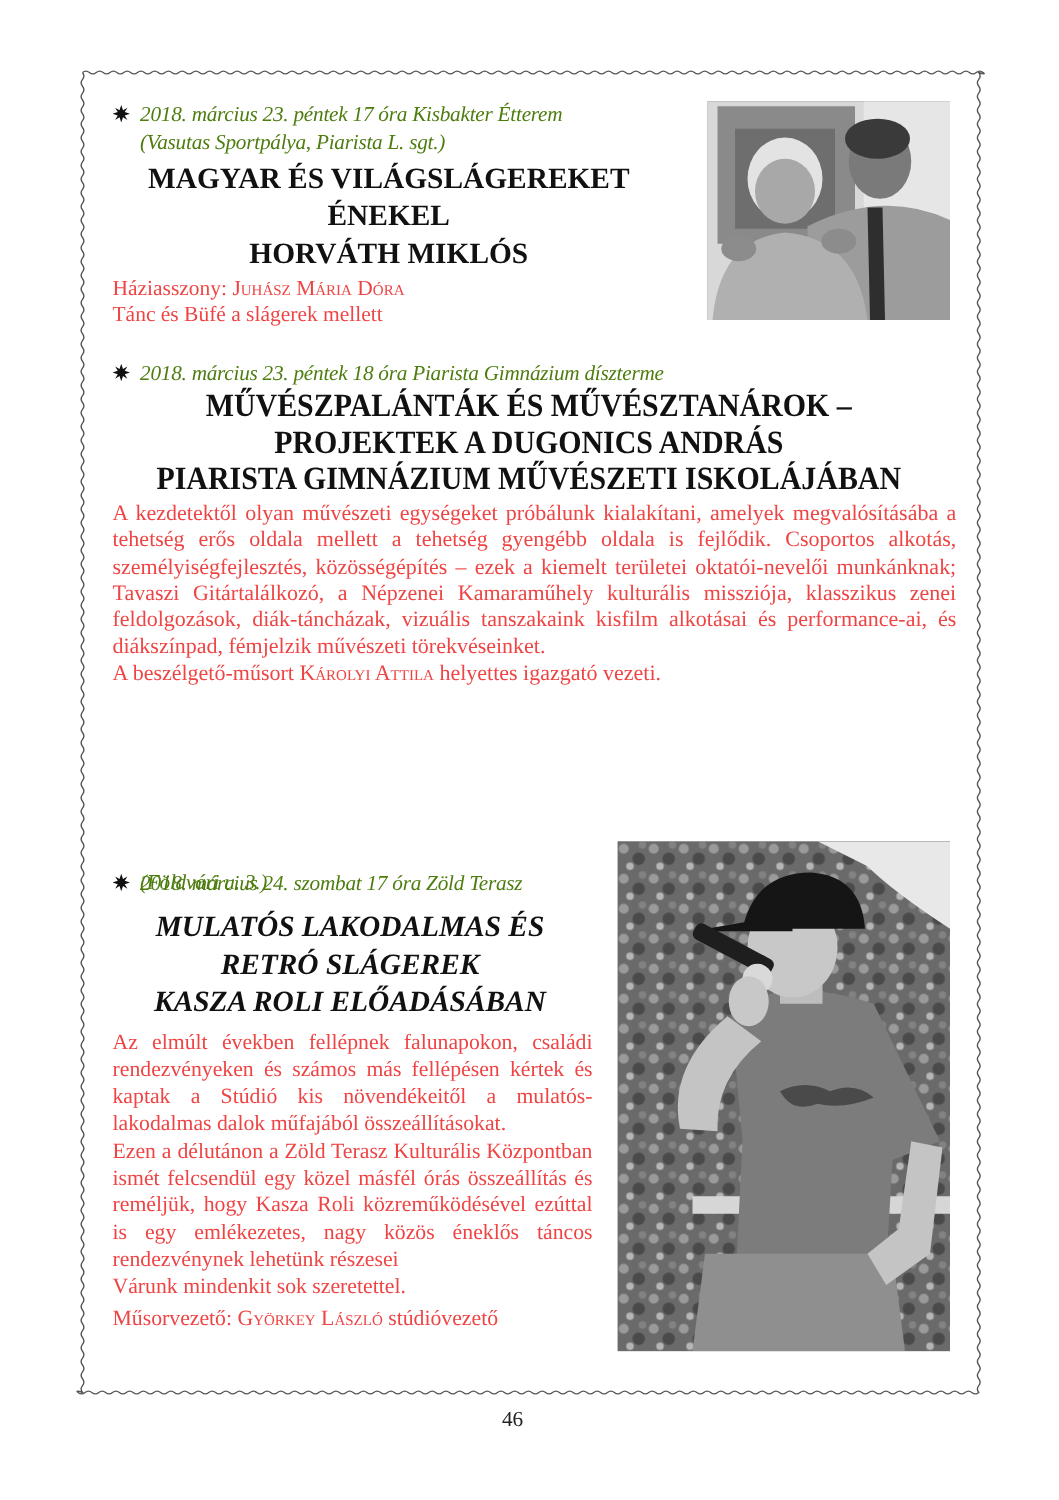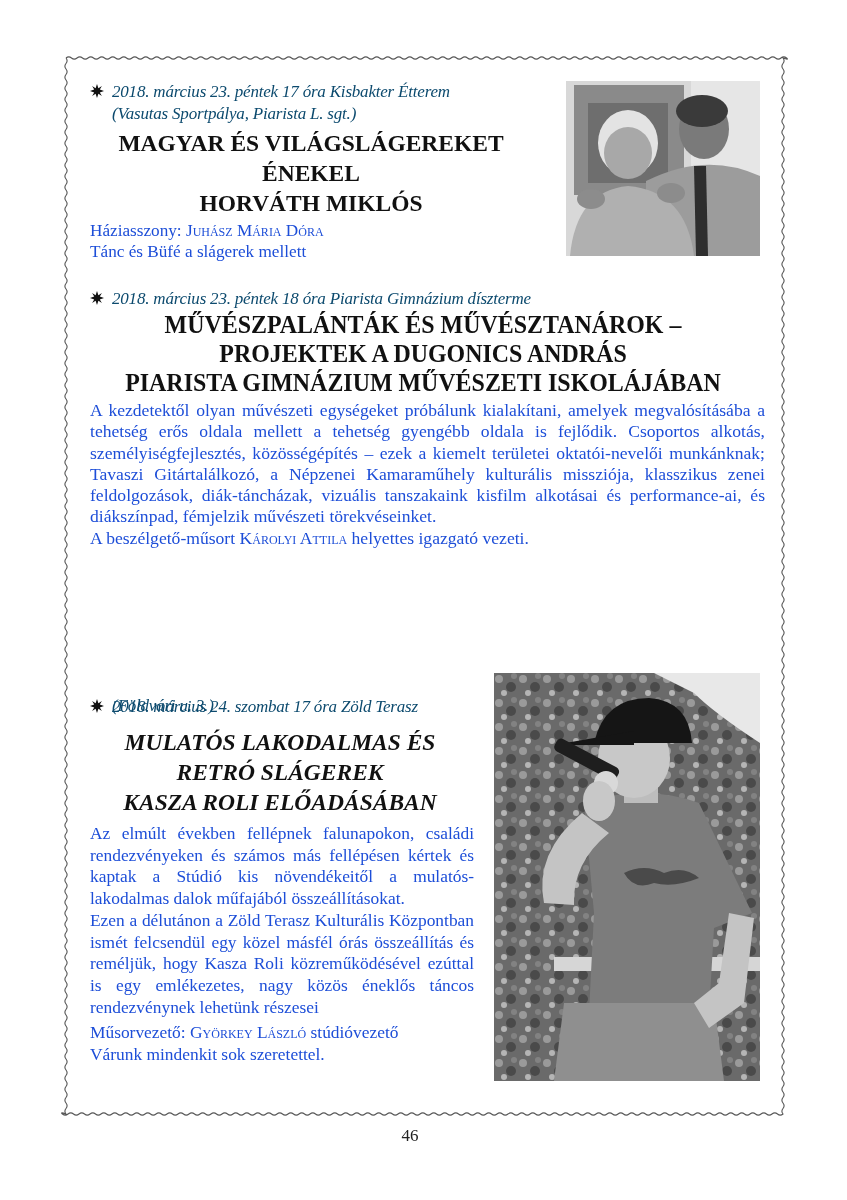--- a/index.html
+++ b/index.html
@@ -4,32 +4,32 @@
 <style>
   html, body { margin: 0; padding: 0; background: #ffffff; }
   body {
     width: 847px; height: 1200px; position: relative; overflow: hidden;
     font-family: "Liberation Serif", "DejaVu Serif", serif; color: #1a1a1a;
   }
   .frame-svg { position: absolute; left: 0; top: 0; width: 847px; height: 1200px; pointer-events: none; }
 
   .date-line {
     position: absolute; font-style: italic; font-size: 17px; line-height: 20px;
-    font-family: "Liberation Serif", serif; color: #0c4a6e; letter-spacing: -0.2px;
+    font-family: "Liberation Serif", serif; color: #4d7c0f; letter-spacing: -0.2px;
   }
   .star {
     display: inline-block; width: 14px; height: 14px; margin-right: 8px; vertical-align: -1px;
   }
   .title {
     position: absolute; text-align: center; font-weight: bold;
     font-family: "Liberation Serif", serif; color: #111;
   }
   .body-text {
     position: absolute; font-size: 17.2px; line-height: 21.3px; text-align: justify;
-    font-family: "Liberation Serif", serif; color: #1d4ed8;
+    font-family: "Liberation Serif", serif; color: #ef4444;
   }
   .body-text p { margin: 0; text-align-last: left; }
   .sc { font-variant: small-caps; }
   .photo { position: absolute; overflow: hidden; background: #9a9a9a; }
   .page-num {
     position: absolute; top: 1126px; left: 0; width: 820px; text-align: center;
     font-size: 17px; font-family: "Liberation Serif", serif; color: #222;
   }
 </style>
 </head>
@@ -108,22 +108,22 @@
 
   <div class="title" style="left:90px; top:727px; width:380px; font-size:23.5px; line-height:30px;font-style:italic;">
     <div>MULATÓS LAKODALMAS ÉS</div>
     <div>RETRÓ SLÁGEREK</div>
     <div>KASZA ROLI ELŐADÁSÁBAN</div>
   </div>
 
   <div class="body-text" style="left:90px; top:823px; width:384px; font-size:17.4px; line-height:21.7px;">
     <p>Az elmúlt években fellépnek falunapokon, családi rendezvényeken és számos más  fellépésen kértek és kaptak a Stúdió kis növendékeitől a mulatós-lakodalmas dalok műfajából összeállításokat.</p>
     <p>Ezen a délutánon a Zöld Terasz Kulturális Központban ismét felcsendül egy közel másfél órás összeállítás és reméljük, hogy Kasza Roli közreműködésével ezúttal is egy emlékezetes, nagy közös éneklős táncos rendezvénynek lehetünk részesei</p>
+    <p>Várunk mindenkit  sok szeretettel.</p>
     <p style="margin-top:4px;"><span>Műsorvezető: </span><span class="sc">Györkey László</span><span> stúdióvezető</span></p>
-    <p>Várunk mindenkit  sok szeretettel.</p>
   </div>
 
   <div class="photo" style="left:494px; top:673px; width:266px; height:408px;">
     <svg width="266" height="408" viewBox="0 0 266 408">
       <defs>
         <pattern id="foliage" width="24" height="24" patternUnits="userSpaceOnUse">
           <rect width="24" height="24" fill="#6a6a6a"></rect>
           <circle cx="5" cy="6" r="4" fill="#9a9a9a"></circle>
           <circle cx="17" cy="14" r="5" fill="#4a4a4a"></circle>
           <circle cx="10" cy="20" r="3" fill="#b5b5b5"></circle>

